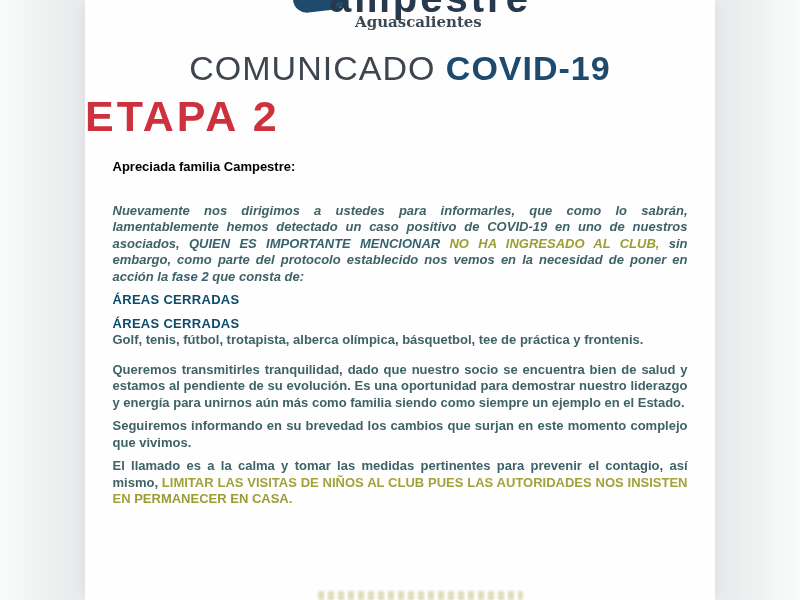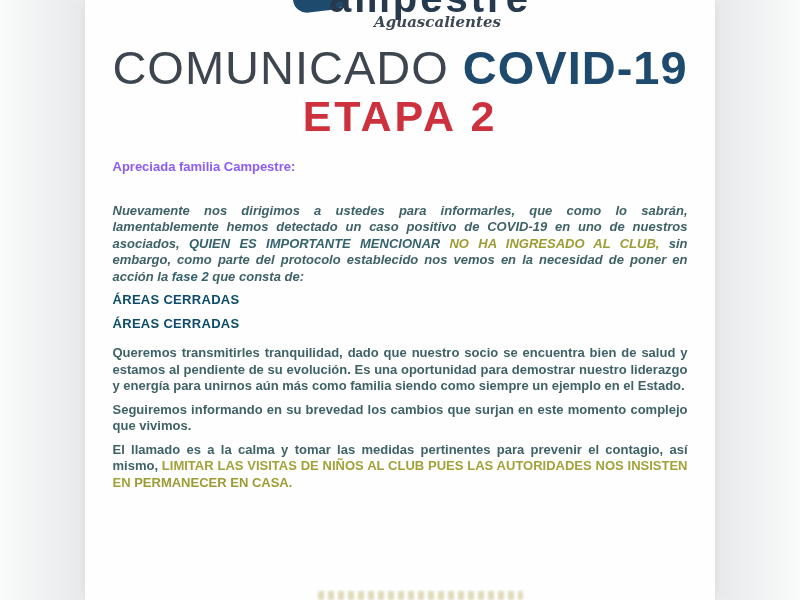--- a/index.html
+++ b/index.html
@@ -32,59 +32,58 @@
     left: 244px; top: -24px;
     font-size: 40px;
     font-weight: bold;
     letter-spacing: 3px;
     color: #27394c;
   }
   .logo-subtitle {
     position: absolute;
     left: 270px; top: 13px;
     width: 165px;
-    text-align: center;
+    text-align: left;
     font-family: "DejaVu Serif", serif;
-    font-style: italic;
     font-weight: bold;
     font-size: 15px;
     color: #3c4854;
   }
   
   .title {
     margin-top: 12px;
     text-align: center;
-    font-size: 47px;
+    font-size: 34px;
     line-height: 44px;
     letter-spacing: 1px;
     white-space: nowrap;
   }
   .title .t-normal { color: #3d454e; font-weight: normal; }
   .title .t-accent { color: #1d4a6d; font-weight: bold; }
   .stage {
     margin-top: 4px;
-    text-align: center;
+    text-align: left;
     font-size: 43px;
     line-height: 44px;
     font-weight: bold;
     letter-spacing: 3px;
     color: #ce313e;
   }
   
   .content {
     margin: 0 auto;
     width: 575px;
     color: #3f6266;
     font-size: 13px;
     font-weight: bold;
     line-height: 16.5px;
     text-align: justify;
   }
   .content p { margin: 0; }
-  .greeting { margin-top: 21px !important; color: #8b5cf6; }
+  .greeting { margin-top: 21px !important; color: #000000; }
   .mt-lg { margin-top: 27px !important; font-style: italic; }
   .mt-md { margin-top: 13px !important; }
   .mt-sm { margin-top: 7px !important; }
   .sec-header { color: #0c4a6e; letter-spacing: 0.3px; }
   .hl  { color: #a2a23b; }
   .hlb { color: #9c9c35; font-weight: bold; }
   .caps-teal { color: #35626d; }
   
   .cutoff {
     position: absolute;
@@ -114,20 +113,21 @@
 
   <div class="content">
 
     <p class="greeting">Apreciada familia Campestre:</p>
 
     <p class="mt-lg"><span>Nuevamente nos dirigimos a ustedes para informarles, que como lo sabrán, lamentablemente hemos detectado un caso positivo de COVID-19 en uno de nuestros asociados, </span><span class="caps-teal">QUIEN ES IMPORTANTE MENCIONAR </span><span class="hlb">NO HA INGRESADO AL CLUB,</span><span> sin embargo, como parte del protocolo establecido nos vemos en la necesidad de poner en acción la </span><span class="caps-teal">fase 2</span><span> que consta de:</span></p>
 
     <p class="sec-header mt-sm">ÁREAS CERRADAS</p>
 
     <p class="sec-header mt-sm">ÁREAS CERRADAS</p>
+    <p>Golf, tenis, fútbol, trotapista, alberca olímpica, básquetbol, tee de práctica y frontenis.</p>
 
     <p class="mt-md">Queremos transmitirles tranquilidad, dado que nuestro socio se encuentra bien de salud y estamos al pendiente de su evolución. Es una oportunidad para demostrar nuestro liderazgo y energía para unirnos aún más como familia siendo como siempre un ejemplo en el Estado.</p>
 
     <p class="mt-sm">Seguiremos informando en su brevedad los cambios que surjan en este momento complejo que vivimos.</p>
 
     <p class="mt-sm"><span>El llamado es a la calma y tomar las medidas pertinentes para prevenir el contagio, así mismo, </span><span class="hl">LIMITAR LAS VISITAS DE NIÑOS AL CLUB PUES LAS AUTORIDADES NOS INSISTEN EN </span><span class="hlb">PERMANECER EN CASA.</span></p>
 
   </div>
 
   <div class="cutoff"></div>

